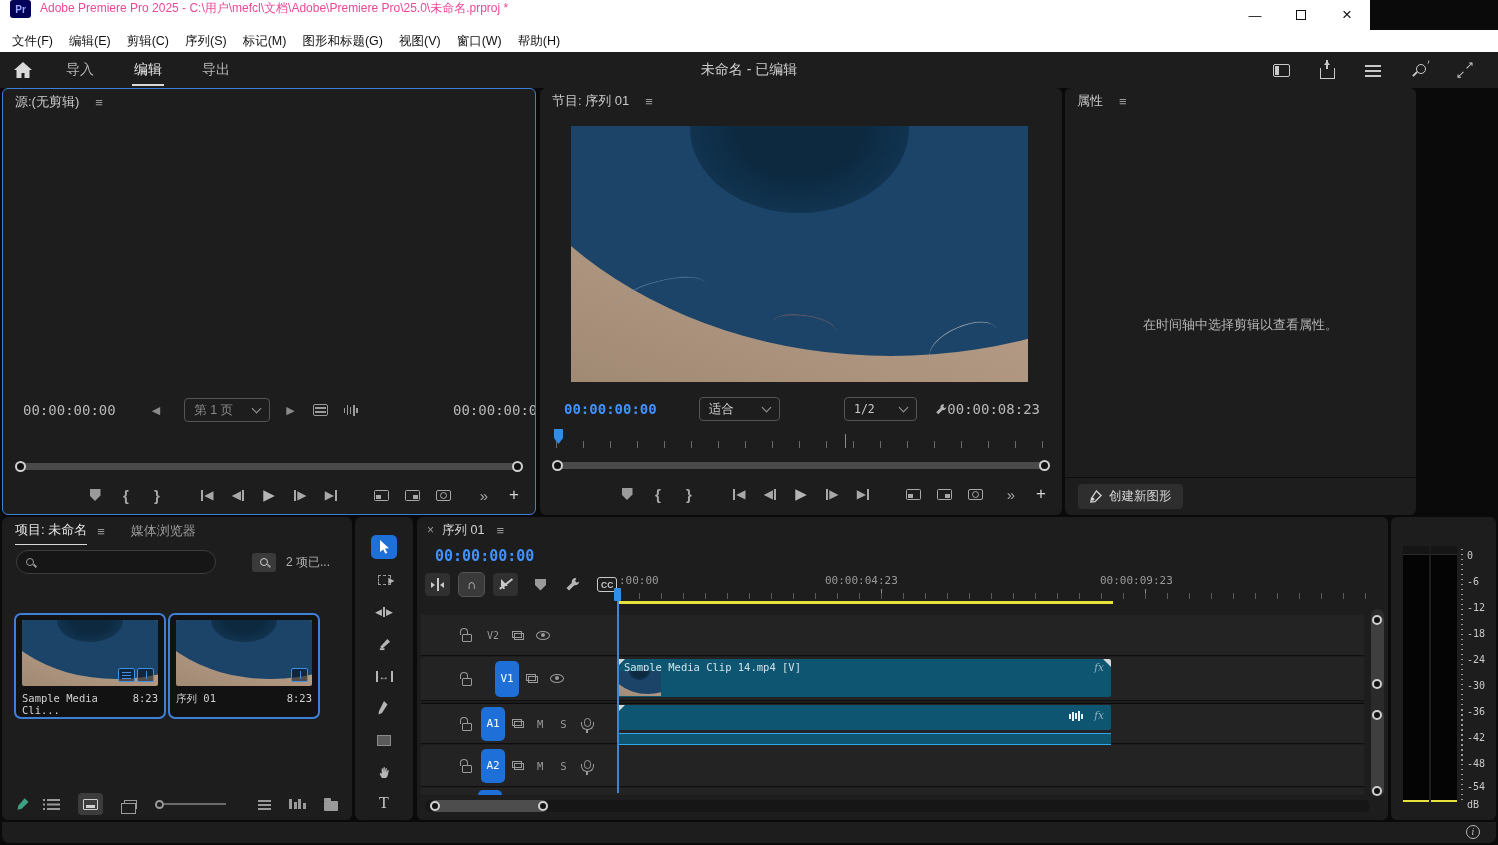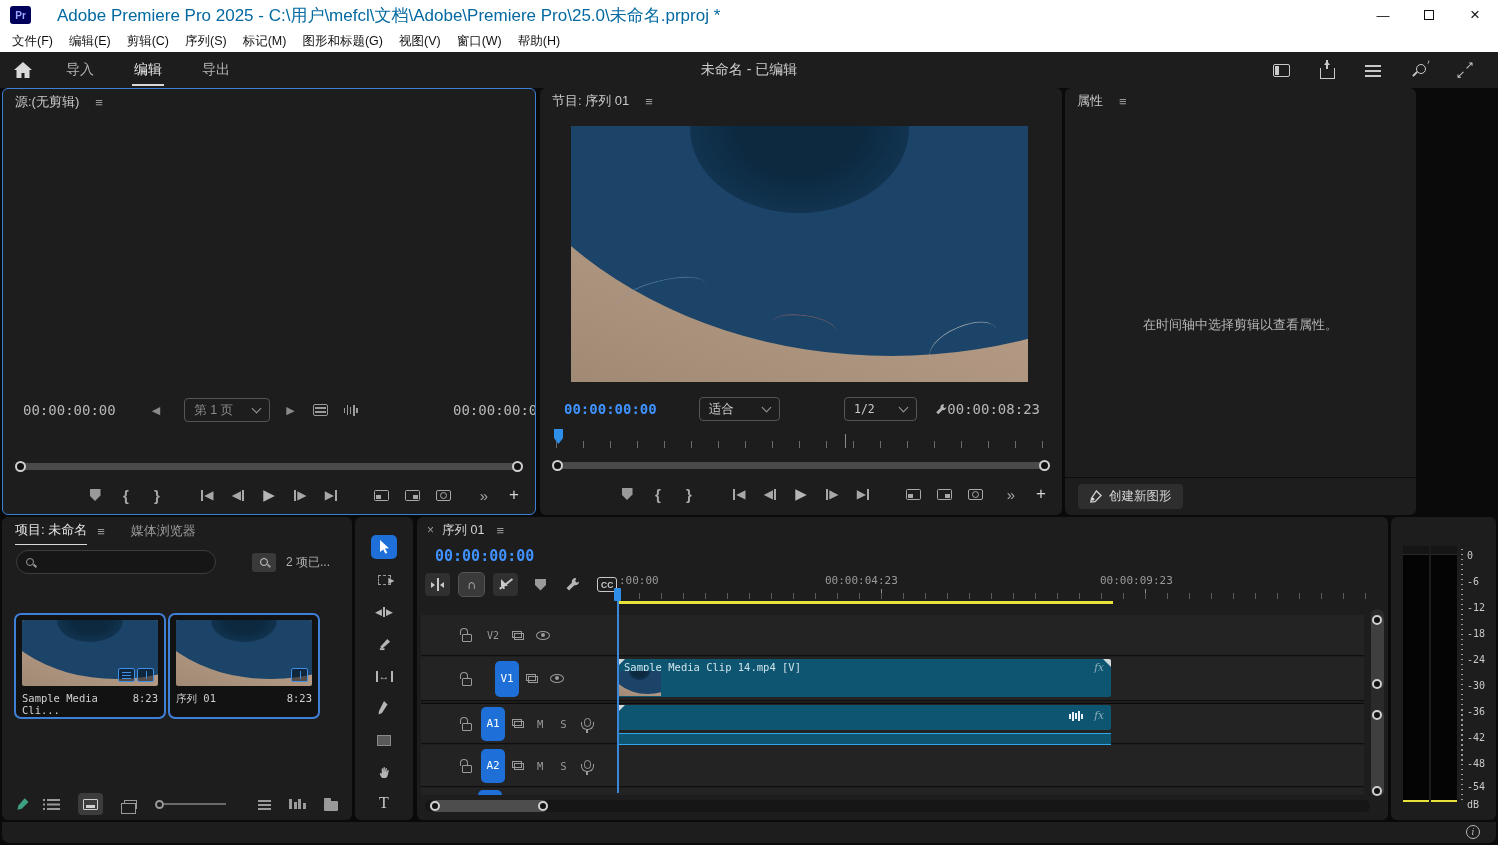--- a/index.html
+++ b/index.html
@@ -2,24 +2,24 @@
 <html><head>
 <meta charset="utf-8">
 <style>
   *{margin:0;padding:0;box-sizing:border-box}
   html,body{background:#000}
   .app{position:relative;width:1498px;height:845px;overflow:hidden;background:#0a0a0a;
        font-family:"Liberation Sans",sans-serif;-webkit-font-smoothing:antialiased;color:#c9c9c9}
   .mono{font-family:"DejaVu Sans Mono",monospace}
 
   
-  .titlebar{position:absolute;left:0;top:0;width:1498px;height:30px;background:#ffffff;display:flex;align-items:center}
+  .titlebar{position:absolute;left:0;top:0;width:1370px;height:30px;background:#ffffff;display:flex;}
   .pr-badge{width:21px;height:18px;margin-left:10px;border-radius:3px;background:#00005b;color:#9da9ff;
             font-size:10px;font-weight:bold;display:flex;align-items:center;justify-content:center}
-  .win-title{margin-left:26px;font-size:17px;color:#0369a1}
+  .win-title{margin-left:9px;font-size:12px;color:#ec4899}
   .win-controls{margin-left:auto;display:flex;height:30px}
   .win-btn{width:46px;height:30px;display:flex;align-items:center;justify-content:center;color:#111;font-size:13px}
   .winbox{width:10px;height:10px;border:1.2px solid #111}
 
   
   .menubar{position:absolute;left:0;top:30px;width:1498px;height:22px;background:#ffffff;display:flex;align-items:center;padding-left:4px}
   .menu-item{font-size:12.5px;color:#111;padding:0 8px}
 
   
   .appheader{position:absolute;left:0;top:52px;width:1498px;height:36px;background:#1d1d1d;display:flex;align-items:center}

